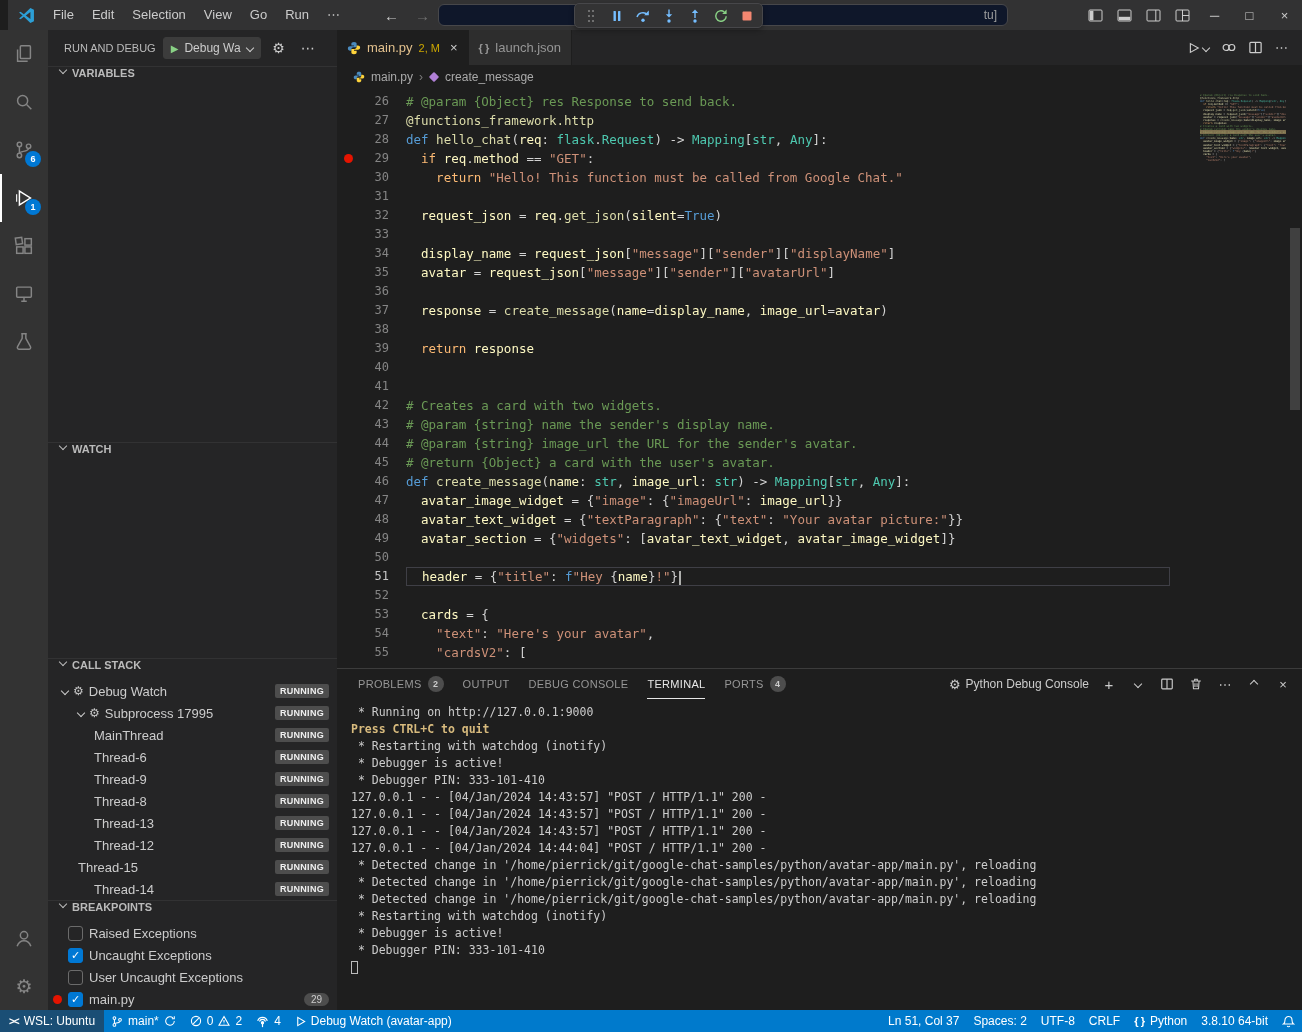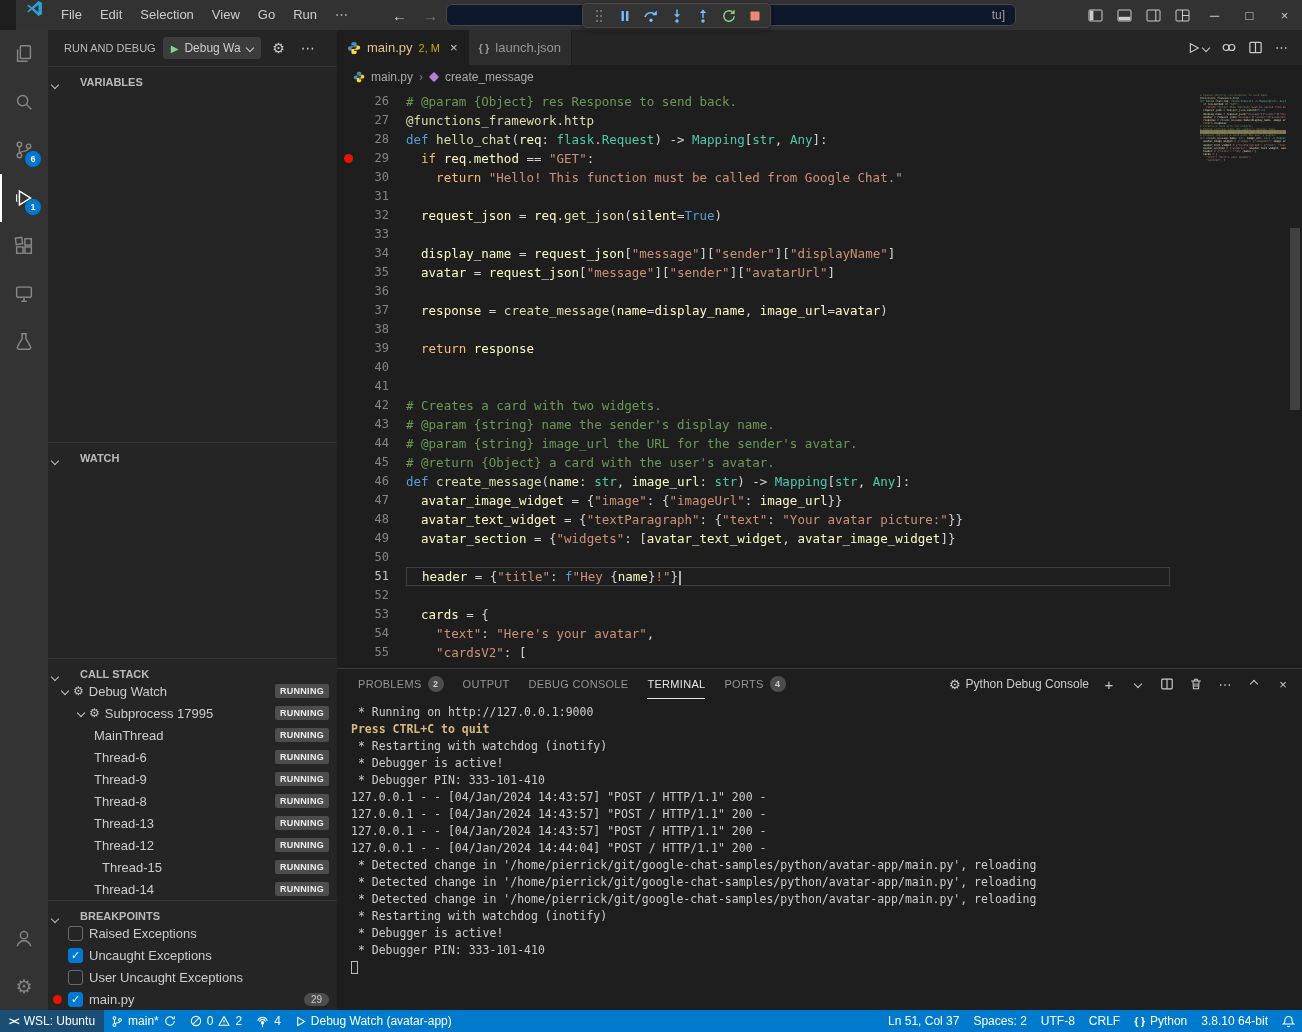--- a/index.html
+++ b/index.html
@@ -3,21 +3,21 @@
 <meta charset="utf-8">
 <style>
   *{margin:0;padding:0;box-sizing:border-box}
   html,body{width:1302px;height:1032px;overflow:hidden}
   body{position:relative;background:#1e1e1e;font-family:"Liberation Sans",sans-serif;color:#cccccc;font-size:13px;-webkit-user-select:none}
   svg{display:block}
   .chev{width:6px;height:6px;border-right:1.4px solid currentColor;border-bottom:1.4px solid currentColor;display:inline-block;transform:rotate(45deg);flex:none}
   .chev.u{transform:rotate(-135deg)}
 
   
-  .titlebar{position:absolute;top:0;left:16px;right:0;height:30px;background:#323233;display:flex;z-index:60}
+  .titlebar{position:absolute;top:0;left:8px;right:0;height:30px;background:#323233;display:flex;align-items:center;z-index:60}
   .logo{width:36px;display:flex;justify-content:center}
   .menu-item{padding:0 9px;height:30px;line-height:30px;color:#cccccc;font-size:13px}
   .nav-arrows{position:absolute;left:376px;top:0;height:30px;display:flex;align-items:center;gap:16px;font-size:15px}
   .nav-back{color:#cccccc}.nav-fwd{color:#707070}
   .command-center{position:absolute;left:430px;top:4px;width:570px;height:22px;background:#0f172a;border:1px solid #47474a;border-radius:6px;display:flex;align-items:center;justify-content:flex-end;padding:0 10px;font-size:12px;color:#9d9d9d}
   .debug-toolbar{position:absolute;left:566px;top:3px;height:25px;background:#333334;border:1px solid #47474a;border-radius:5px;display:flex;align-items:center;padding:0 3px;gap:1px;box-shadow:0 2px 5px rgba(0,0,0,.35);z-index:61}
   .dbg-btn{width:25px;height:23px;display:flex;align-items:center;justify-content:center}
   .tb-right{margin-left:auto;display:flex;align-items:center}
   .layout-btn{width:29px;height:30px;display:flex;align-items:center;justify-content:center;color:#cccccc}
   .win-btn{width:35px;height:30px;display:flex;align-items:center;justify-content:center;font-size:13px;color:#cccccc}
@@ -30,21 +30,21 @@
   .ab-spacer{flex:1}
   .gear-glyph{font-size:19px;line-height:1}
 
   
   .sidebar{position:absolute;left:48px;top:30px;width:289px;bottom:22px;background:#252526;display:flex;flex-direction:column;overflow:hidden}
   .sb-toolbar{height:36px;flex:none;display:flex;align-items:center;padding:0 8px 0 16px;gap:7px}
   .sb-title{font-size:11px;color:#bbbbbb;white-space:nowrap}
   .config-pill{display:flex;align-items:center;gap:6px;background:#3c3c3c;border:1px solid #3c3c3c;border-radius:3px;height:22px;padding:0 7px;font-size:12px;color:#cccccc}
   .play-glyph{color:#89d185;font-size:10px}
   .sb-tool{width:22px;display:flex;justify-content:center;color:#cccccc;font-size:14px}
-  .section-header{height:22px;flex:none;display:flex;align-items:flex-end;gap:22px;padding:0 4px;font-size:11px;font-weight:700;color:#bbbbbb;border-top:1px solid rgba(128,128,128,.15)}
+  .section-header{height:22px;flex:none;display:flex;align-items:flex-start;gap:6px;padding:0 12px;font-size:11px;font-weight:700;color:#bbbbbb;border-top:1px solid rgba(128,128,128,.15)}
   .section-body-var{height:354px;flex:none}
   .section-body-watch{height:194px;flex:none}
   .cs-row{height:22px;flex:none;display:flex;align-items:center;gap:5px;padding-right:8px;font-size:13px;color:#cccccc;white-space:nowrap}
   .cs-badge{margin-left:auto;background:#4d4d4d;color:#efefef;font-size:9px;font-weight:700;padding:2px 5px;border-radius:2px;letter-spacing:.3px}
   .cs-gear{font-size:12px;color:#c5c5c5}
   .bp-row{height:22px;flex:none;display:flex;align-items:center;gap:6px;padding:0 8px 0 20px;font-size:13px;position:relative;white-space:nowrap}
   .bp-reddot{position:absolute;left:5px;width:9px;height:9px;border-radius:50%;background:#e51400}
   .checkbox{width:15px;height:15px;border:1px solid #6b6b6b;border-radius:3px;flex:none;display:flex;align-items:center;justify-content:center;font-size:11px;color:#fff}
   .checkbox.checked{background:#0078d4;border-color:#0078d4}
   .bp-count{margin-left:auto;background:#4d4d4d;color:#cccccc;font-size:10px;padding:1px 7px;border-radius:9px}
@@ -329,21 +329,21 @@
         <span class="cs-badge">RUNNING</span>
       </div>
       <div class="cs-row" style="padding-left: 46px;">
         <span>Thread-13</span>
         <span class="cs-badge">RUNNING</span>
       </div>
       <div class="cs-row" style="padding-left: 46px;">
         <span>Thread-12</span>
         <span class="cs-badge">RUNNING</span>
       </div>
-      <div class="cs-row" style="padding-left: 54px;">
+      <div class="cs-row" style="padding-left: 30px;">
         <span>Thread-15</span>
         <span class="cs-badge">RUNNING</span>
       </div>
       <div class="cs-row" style="padding-left: 46px;">
         <span>Thread-14</span>
         <span class="cs-badge">RUNNING</span>
       </div>
     </div>
 
   <div class="section-header">

